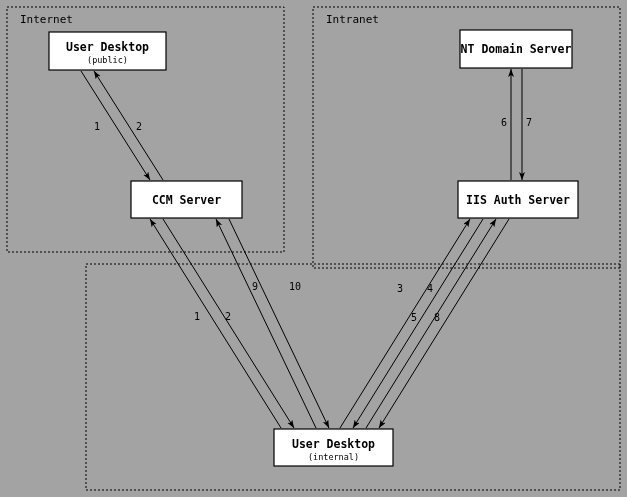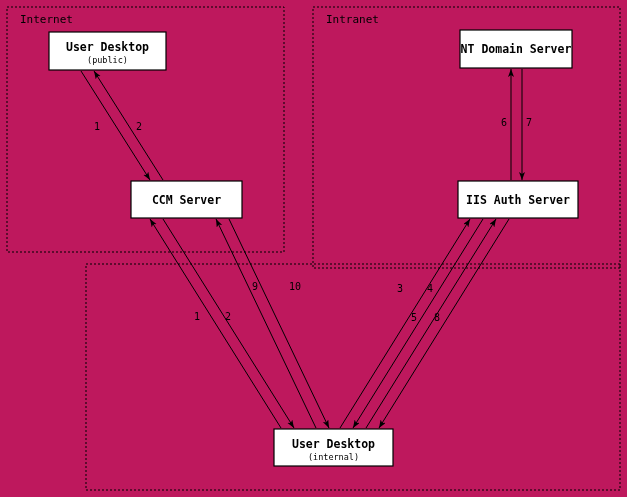--- a/index.html
+++ b/index.html
@@ -4,21 +4,21 @@
 <style>
   html, body {
     margin: 0;
     padding: 0;
     background: #ffffff;
   }
   #diagram-root {
     position: relative;
     width: 627px;
     height: 497px;
-    background: #be185d;
+    background: #a3a3a3;
     font-family: "DejaVu Sans Mono", monospace;
   }
   svg#diagram-svg {
     display: block;
     width: 627px;
     height: 497px;
   }
   .zone-rect {
     fill: none;
     stroke: #000000;

